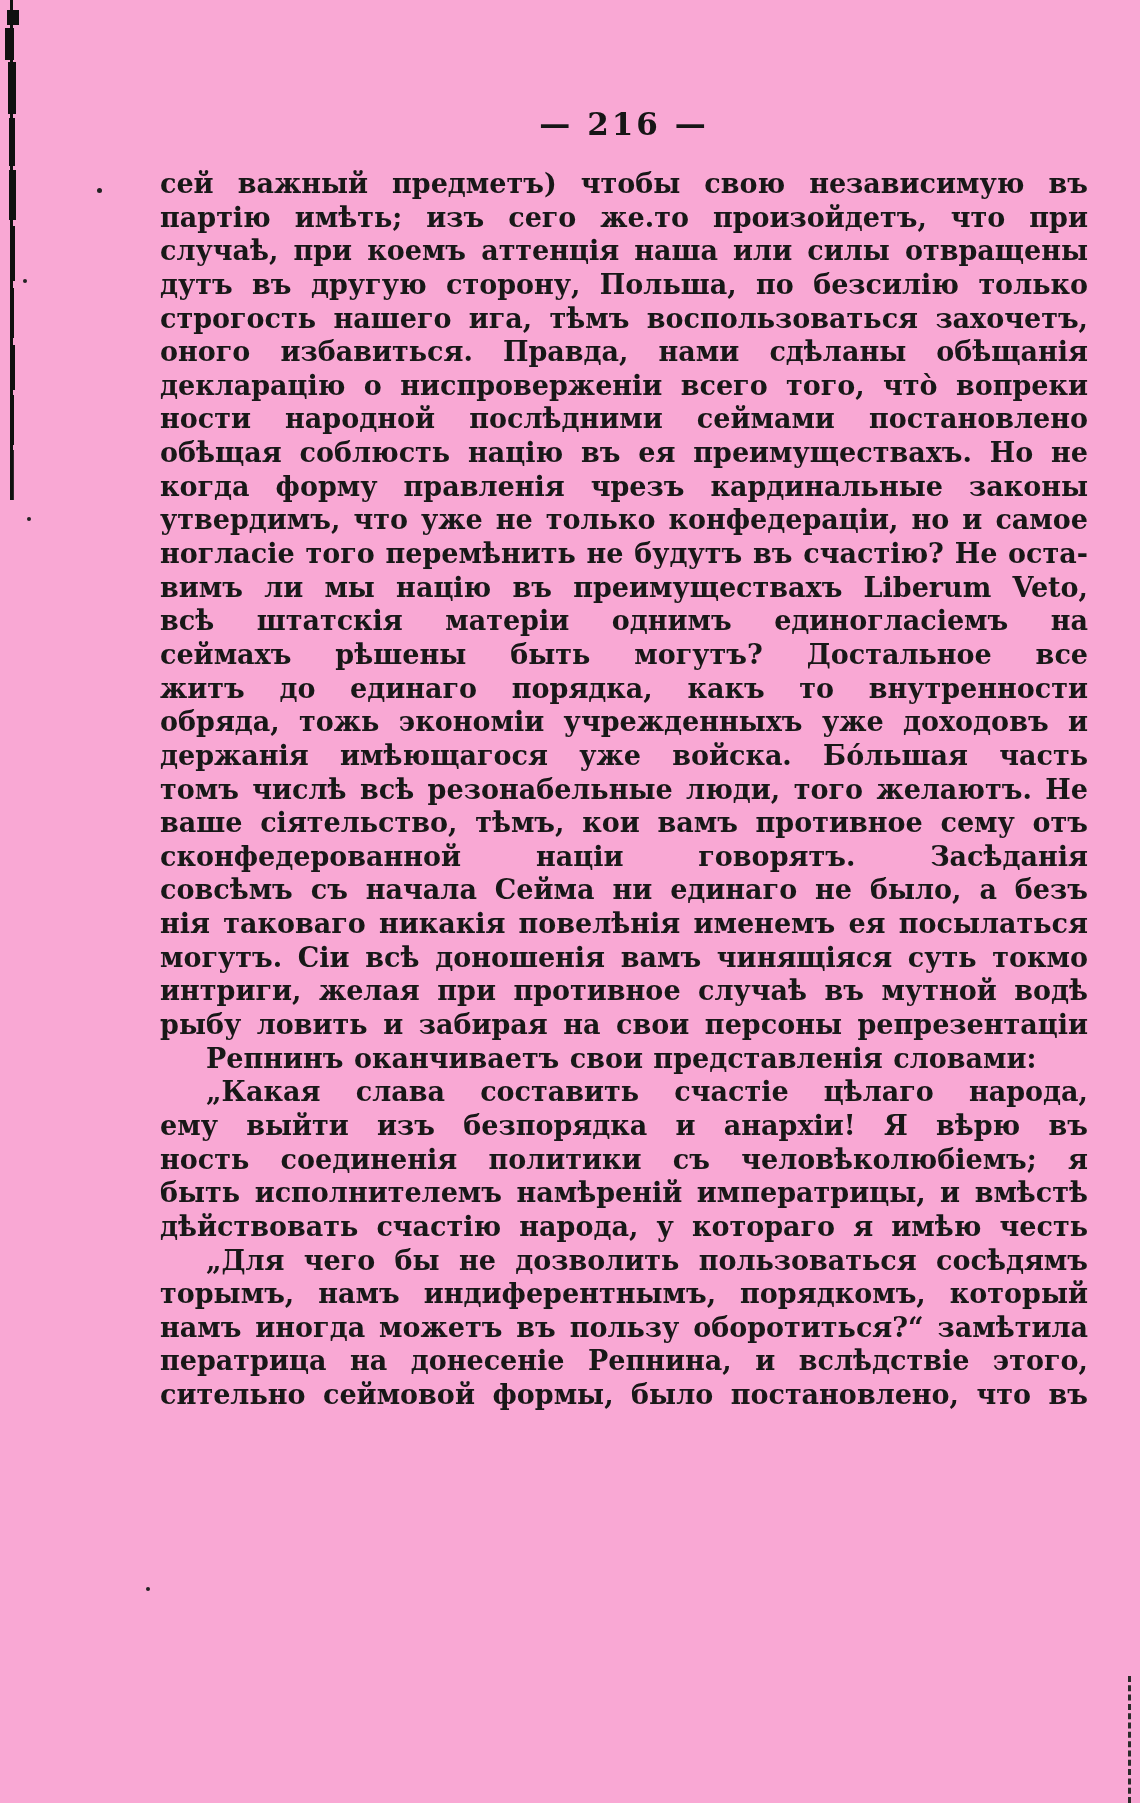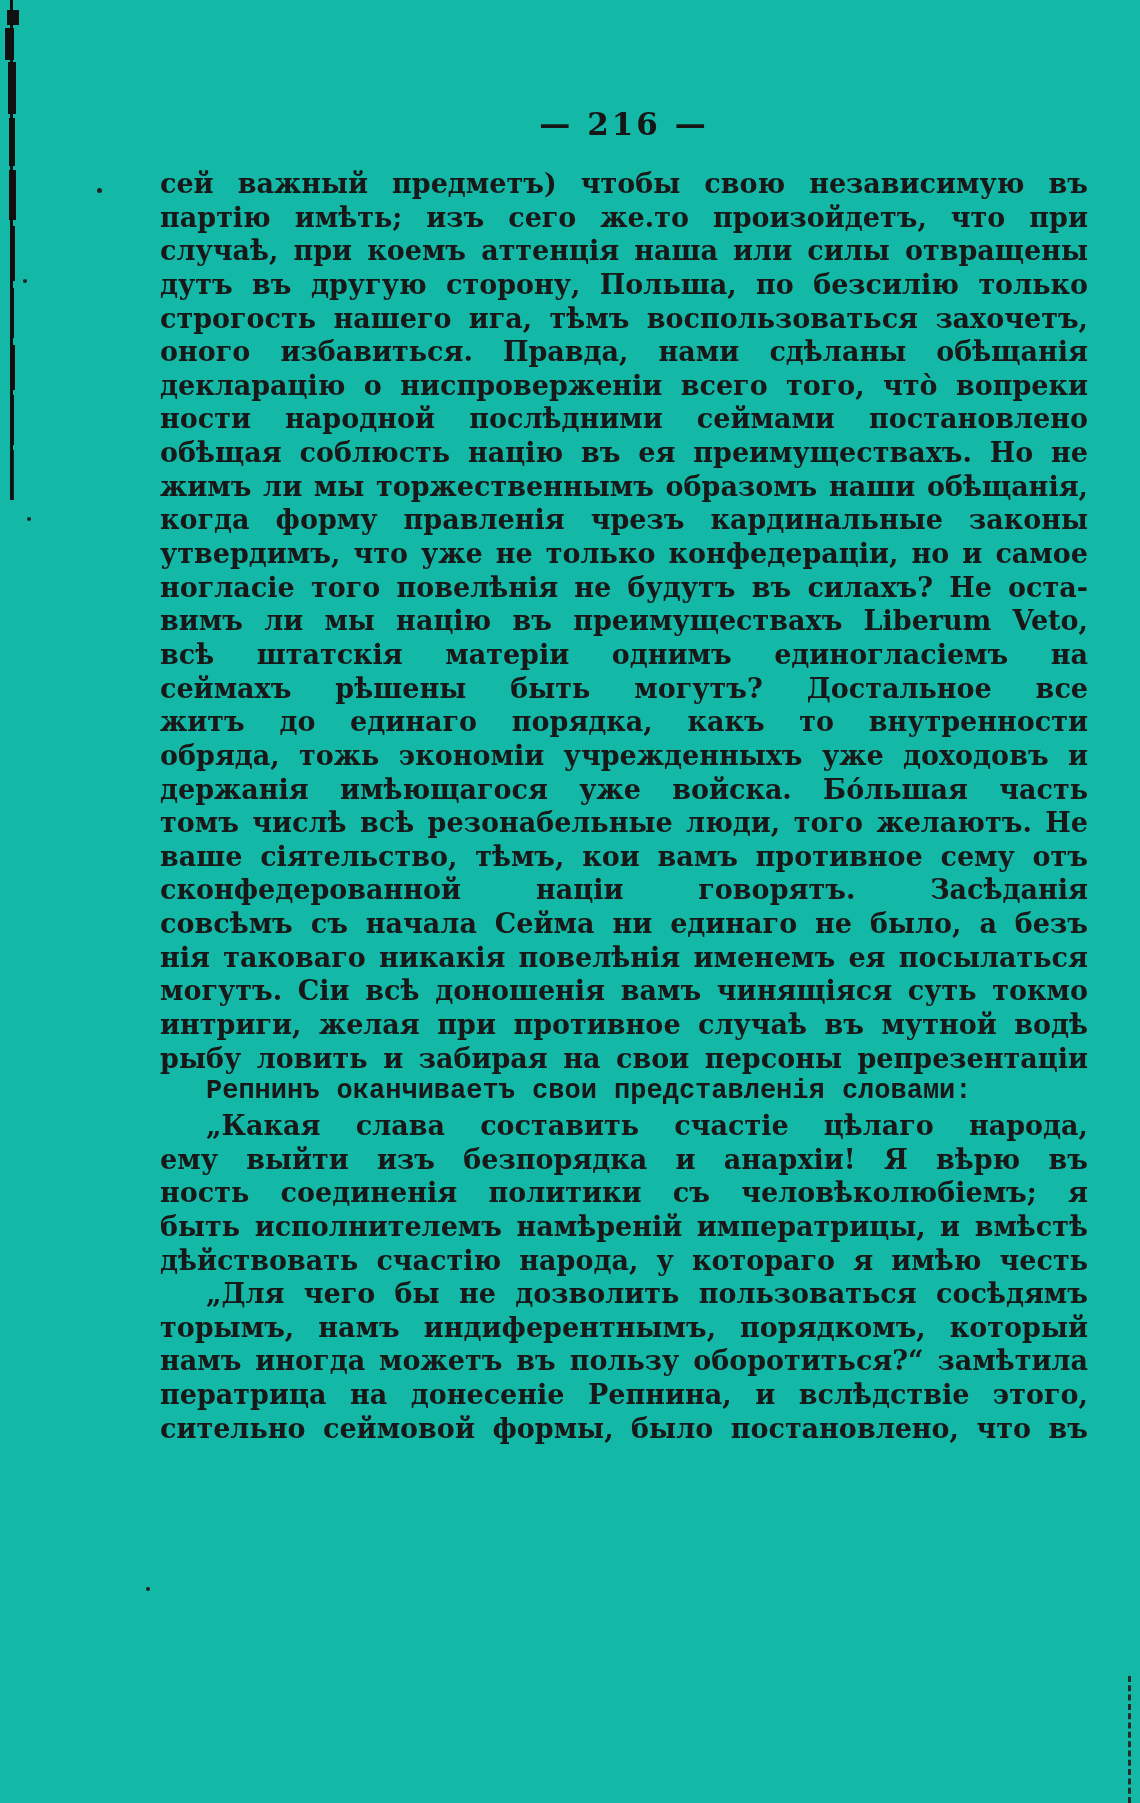--- a/index.html
+++ b/index.html
@@ -1,20 +1,20 @@
 <!DOCTYPE html>
 <html><head>
 <meta charset="utf-8">
 <style>
   html, body { margin: 0; padding: 0; background: #ffffff; }
   .page {
     position: relative;
     width: 1140px;
     height: 1803px;
-    background: #14b8a6;
+    background: #f9a8d4;
     overflow: hidden;
     font-family: "DejaVu Serif", serif;
   }
   
   .pagenum {
     position: absolute;
     top: 106px;
     left: 160px;
     width: 928px;
     text-align: center;
@@ -36,21 +36,21 @@
     font-size: 27px;
     font-weight: bold;
     line-height: 33.65px;
     height: 33.65px;
     overflow: hidden;
     text-align: justify;
     text-align-last: justify;
     word-spacing: 1px;
   }
   .line.indent { padding-left: 46px; }
-  .line.noju { text-align-last: left; font-family: Liberation Mono, monospace; }
+  .line.noju { text-align-last: left; }
   
   .bind { position: absolute; background: #101010; }
   .b0  { left: 10px; top: 0;     width: 3px;  height: 500px; }
   .b1  { left: 7px;  top: 10px;  width: 12px; height: 15px; }
   .b2  { left: 5px;  top: 28px;  width: 9px;  height: 32px; }
   .b3  { left: 8px;  top: 62px;  width: 8px;  height: 52px; }
   .b4  { left: 9px;  top: 118px; width: 6px;  height: 48px; }
   .b5  { left: 9px;  top: 170px; width: 7px;  height: 50px; }
   .b6  { left: 10px; top: 226px; width: 5px;  height: 55px; }
   .b7  { left: 10px; top: 288px; width: 4px;  height: 50px; }
@@ -100,24 +100,23 @@
   <div class="textblock">
     <div class="line">сей важный предметъ) чтобы свою независимую въ землѣ</div>
     <div class="line">партію имѣть; изъ сего же.то произойдетъ, что при первомъ</div>
     <div class="line">случаѣ, при коемъ аттенція наша или силы отвращены бу-</div>
     <div class="line">дутъ въ другую сторону, Польша, по безсилію только снося</div>
     <div class="line">строгость нашего ига, тѣмъ воспользоваться захочетъ, дабы</div>
     <div class="line">оного избавиться. Правда, нами сдѣланы обѣщанія чрезъ</div>
     <div class="line">декларацію о ниспроверженіи всего того, что̀ вопреки воль-</div>
     <div class="line">ности народной послѣдними сеймами постановлено было,</div>
     <div class="line">обѣщая соблюсть націю въ ея преимуществахъ. Но не сдер-</div>
-    <div class="line">жимъ ли мы торжественнымъ образомъ наши обѣщанія,</div>
     <div class="line">когда форму правленія чрезъ кардинальные законы такъ</div>
     <div class="line">утвердимъ, что уже не только конфедераціи, но и самое еди-</div>
-    <div class="line">ногласіе того повелѣнія не будутъ въ силахъ? Не оста-</div>
+    <div class="line">ногласіе того перемѣнить не будутъ въ счастію? Не оста-</div>
     <div class="line">вимъ ли мы націю въ преимуществахъ Liberum Veto, когда</div>
     <div class="line">всѣ штатскія матеріи однимъ единогласіемъ на вольныхъ</div>
     <div class="line">сеймахъ рѣшены быть могутъ? Достальное все принадле-</div>
     <div class="line">житъ до единаго порядка, какъ то внутренности судебнаго</div>
     <div class="line">обряда, тожь экономіи учрежденныхъ уже доходовъ и со-</div>
     <div class="line">держанія имѣющагося уже войска. Бо́льшая часть націи, въ</div>
     <div class="line">томъ числѣ всѣ резонабельные люди, того желаютъ. Не вѣрьте,</div>
     <div class="line">ваше сіятельство, тѣмъ, кои вамъ противное сему отъ имени</div>
     <div class="line">сконфедерованной націи говорятъ. Засѣданія конфедераціи</div>
     <div class="line">совсѣмъ съ начала Сейма ни единаго не было, а безъ собра-</div>

